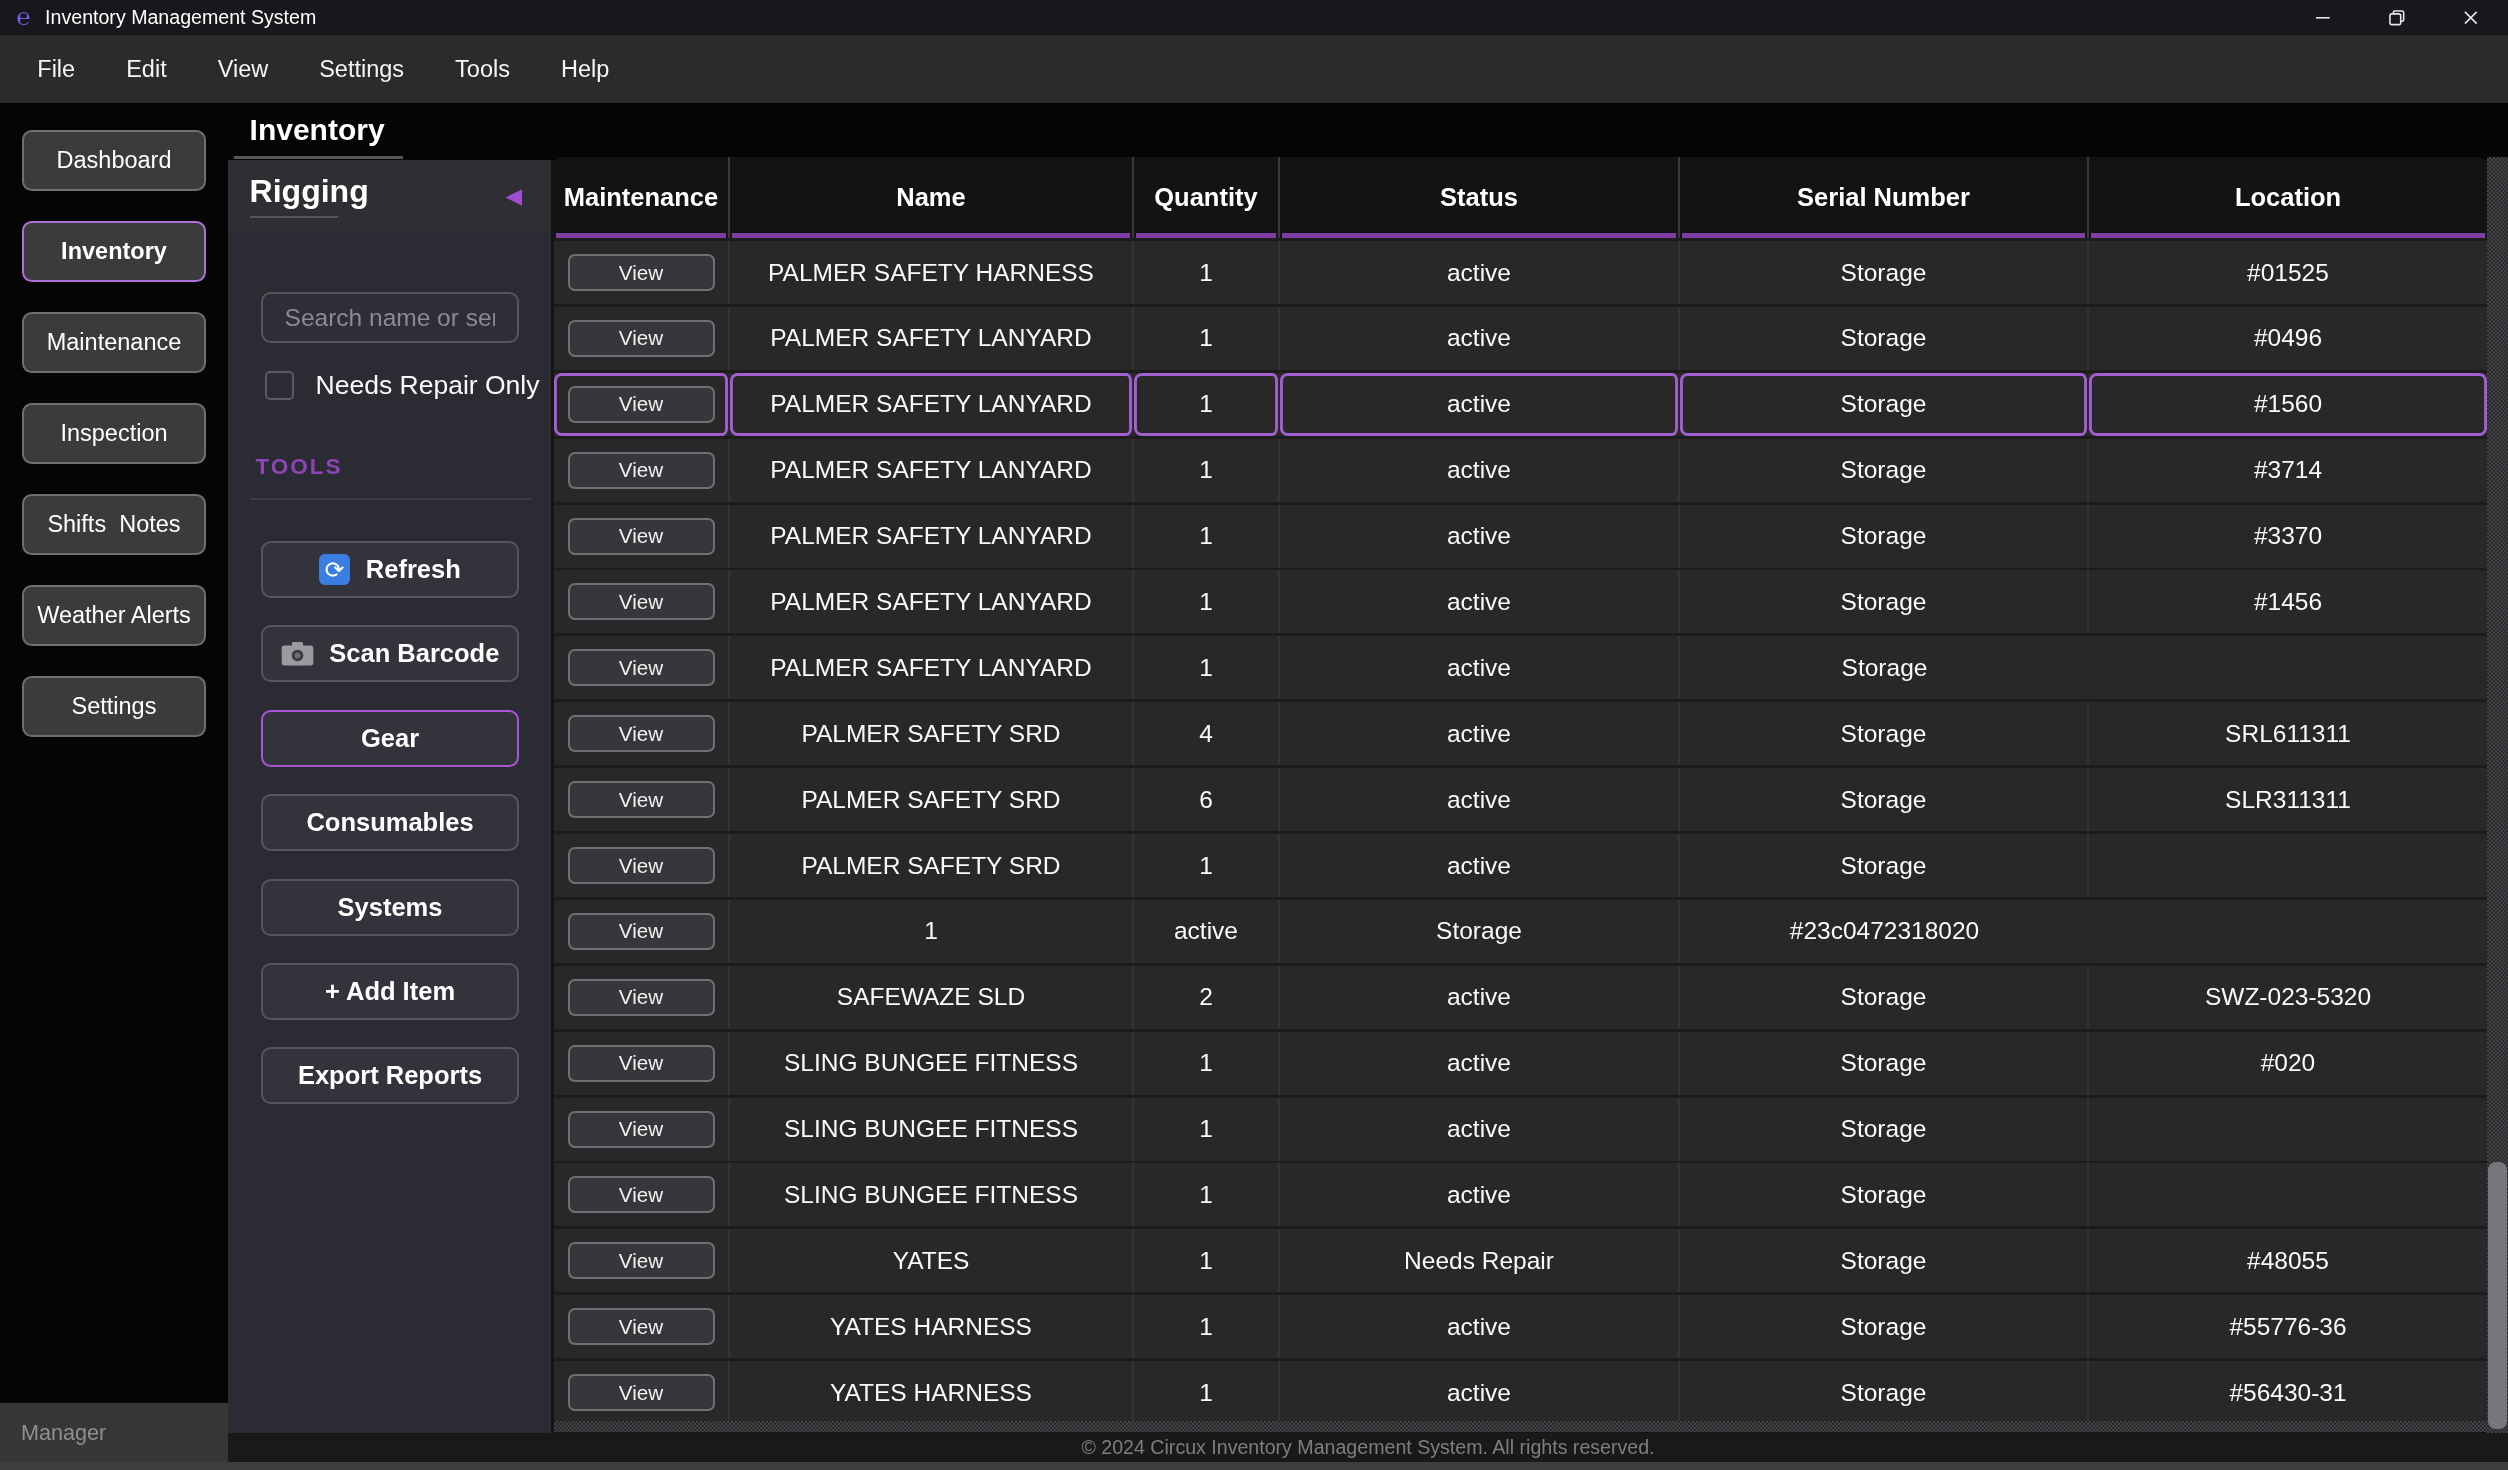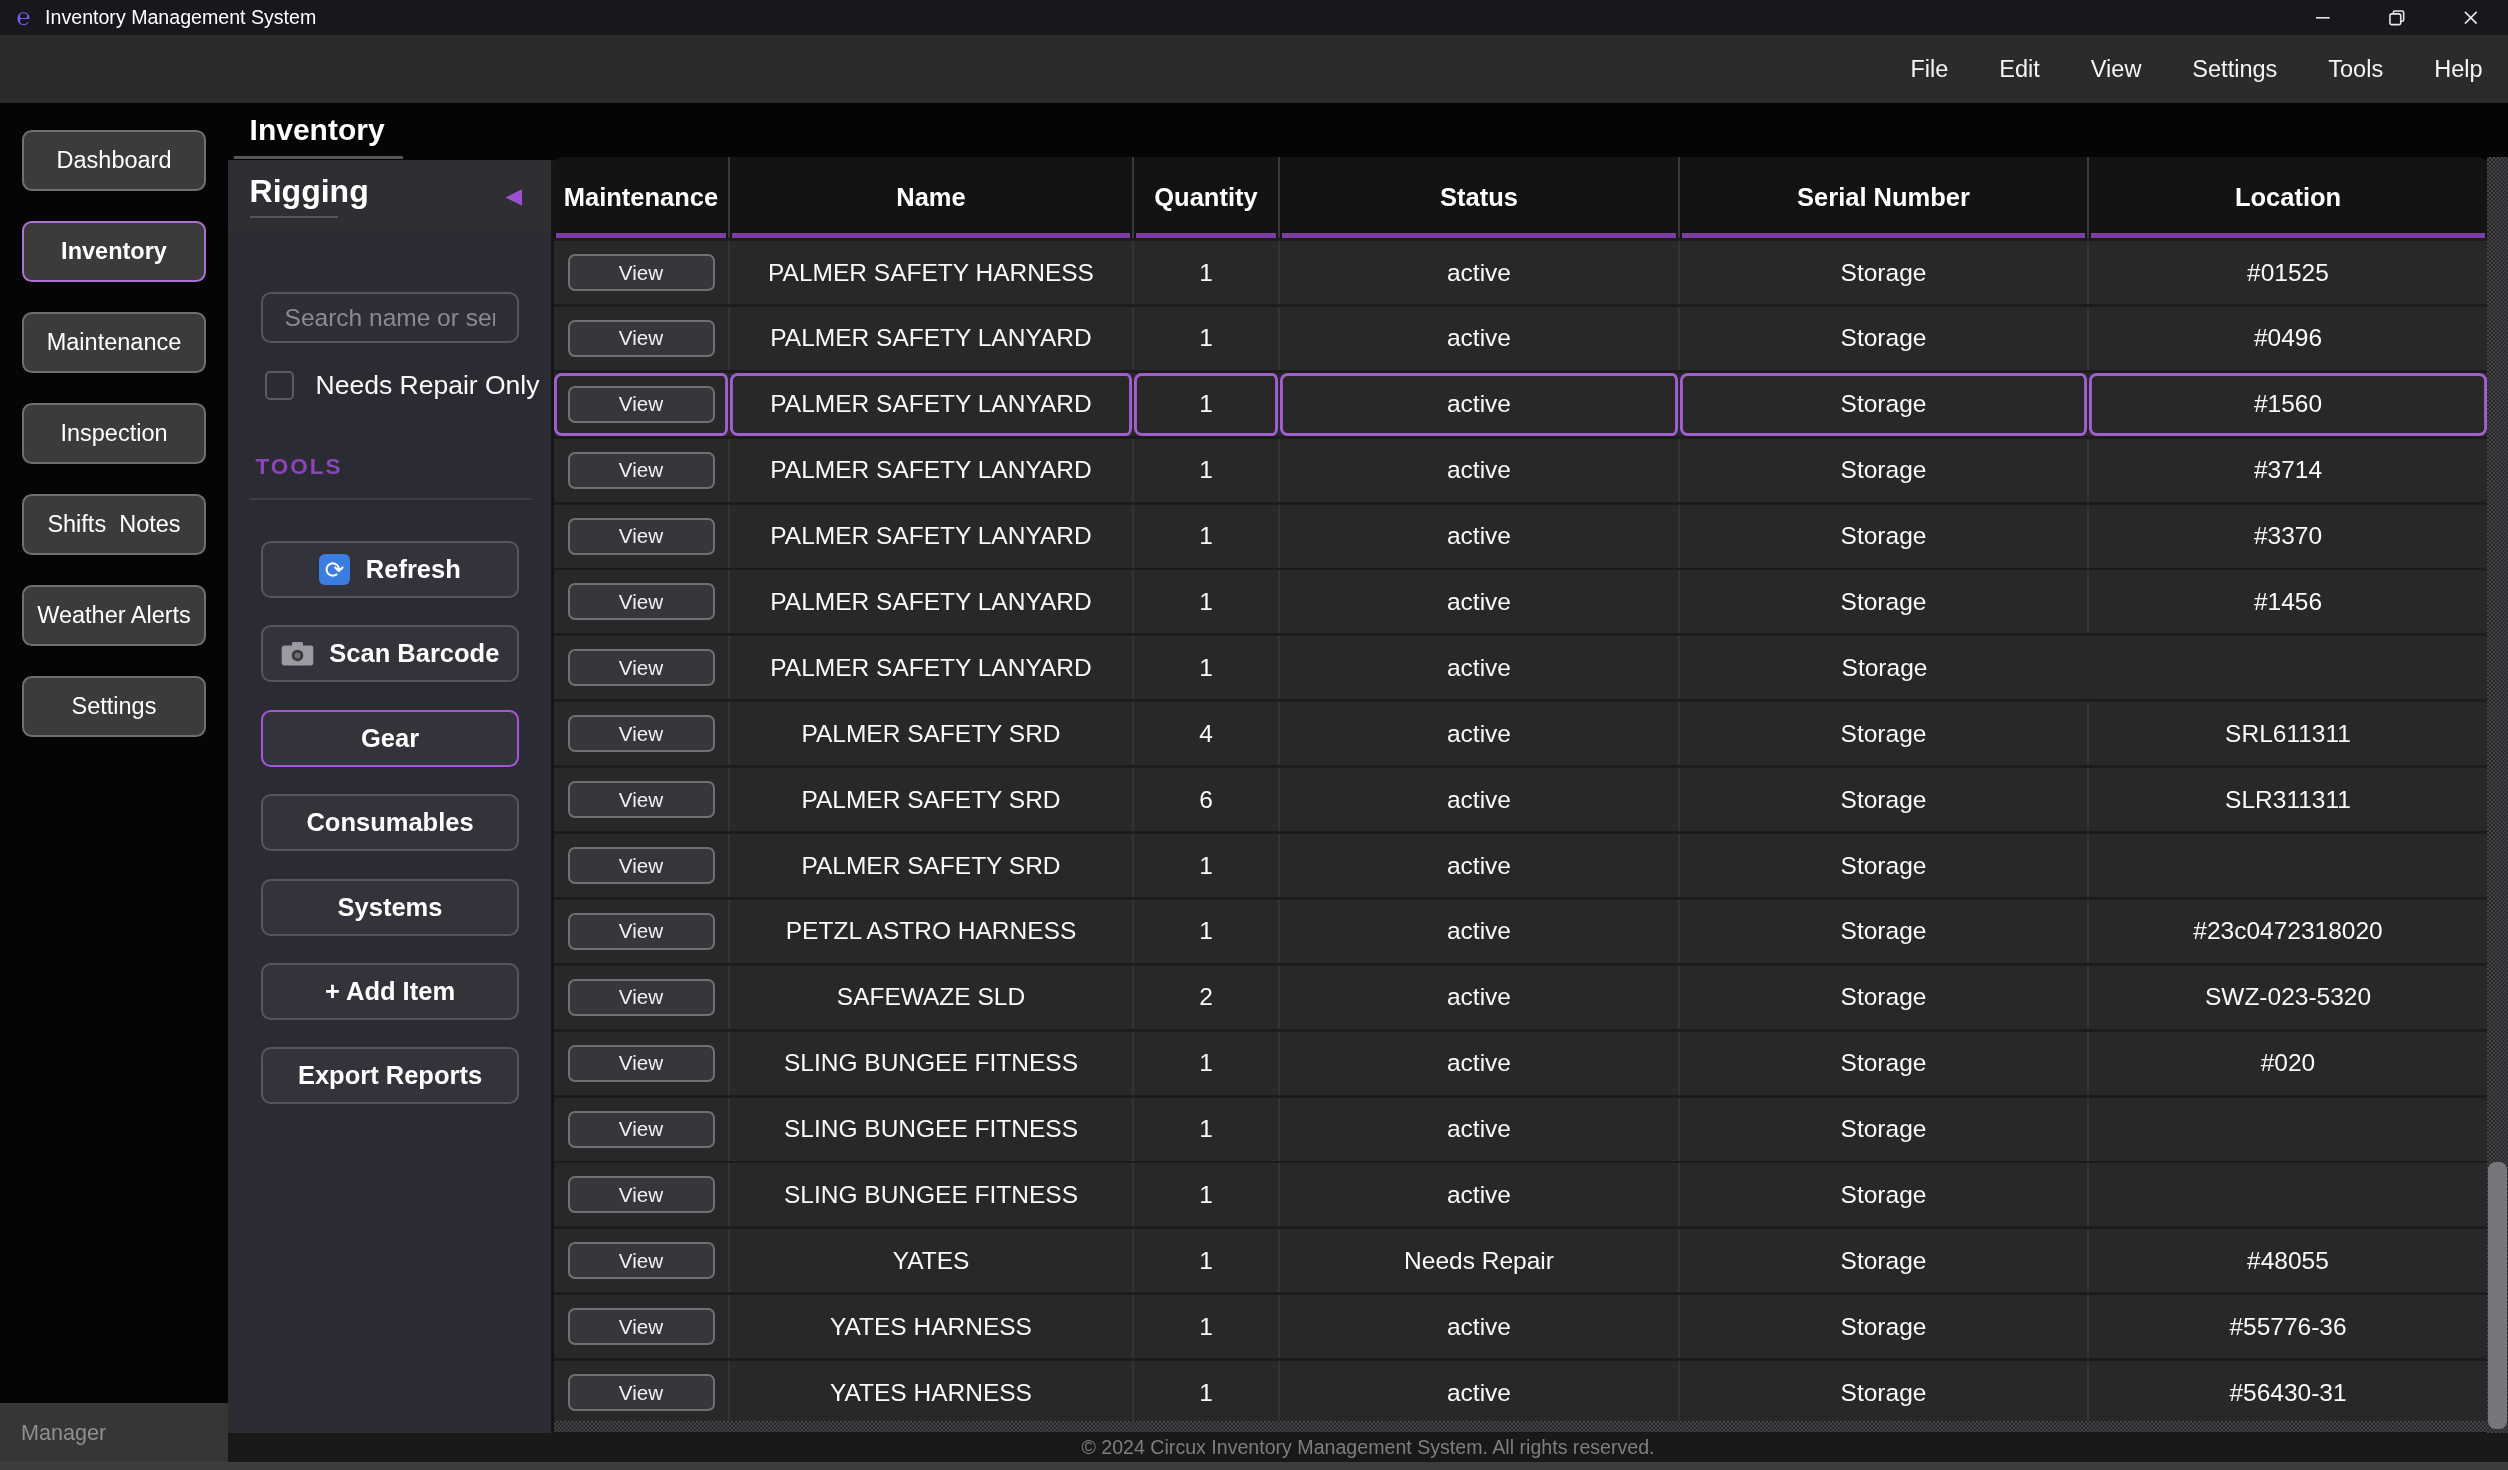--- a/index.html
+++ b/index.html
@@ -11,21 +11,21 @@
     display:flex; align-items:center; }
   .app-icon { width:23.5px; height:23.5px; margin:0 9.8px 0 11.8px; color:#7a5cf0; font-size:23.5px; line-height:23.5px;
     font-weight:bold; display:flex; align-items:center; justify-content:center; }
   .titlebar-text { font-size:19.6px; color:#ffffff; }
   .win-controls { margin-left:auto; display:flex; height:100%; }
   .win-btn { width:74px; height:100%; display:flex; align-items:center; justify-content:center; color:#e8e8e8; }
   .win-btn svg { display:block; }
 
   
   .menubar { position:absolute; left:0; top:35px; width:2508px; height:68px; background:#2b2b2b;
-    display:flex; align-items:center; padding-left:11.8px;justify-content:flex-end; }
+    display:flex; align-items:center; padding-left:11.8px; }
   .menu-item { font-size:23.5px; color:#f5f5f5; padding:9.8px 25.5px; }
 
   
   .sidebar { position:absolute; left:0; top:103px; width:228px; height:1367px; background:#050505; }
   .sidebar-nav { position:absolute; top:27.4px; left:0; width:228px; display:flex; flex-direction:column; gap:30px; align-items:center; }
   .sidebar-btn { width:184px; height:61px; background:#3b3b3b; border:2px solid #6f6f6f; border-radius:9.8px;
     color:#ffffff; font-size:23.5px; display:flex; align-items:center; justify-content:center; white-space:pre; }
   .sidebar-btn.active { border:2.9px solid #b06fd6; font-weight:bold; }
   .manager-strip { position:absolute; left:0; bottom:7.8px; width:228px; height:59px; background:#363636;
     display:flex; align-items:center; padding-left:21px; }
@@ -307,21 +307,20 @@
           <div class="td">PALMER SAFETY SRD</div>
           <div class="td">1</div>
           <div class="td">active</div>
           <div class="td">Storage</div>
           <div class="td"></div>
         </div>
         <div class="tr">
           <div class="td">
             <div class="view-btn">View</div>
           </div>
-          <div class="td">PETZL ASTRO HARNESS</div>
           <div class="td">1</div>
           <div class="td">active</div>
           <div class="td">Storage</div>
           <div class="td">#23c0472318020</div>
         </div>
         <div class="tr">
           <div class="td">
             <div class="view-btn">View</div>
           </div>
           <div class="td">SAFEWAZE SLD</div>

